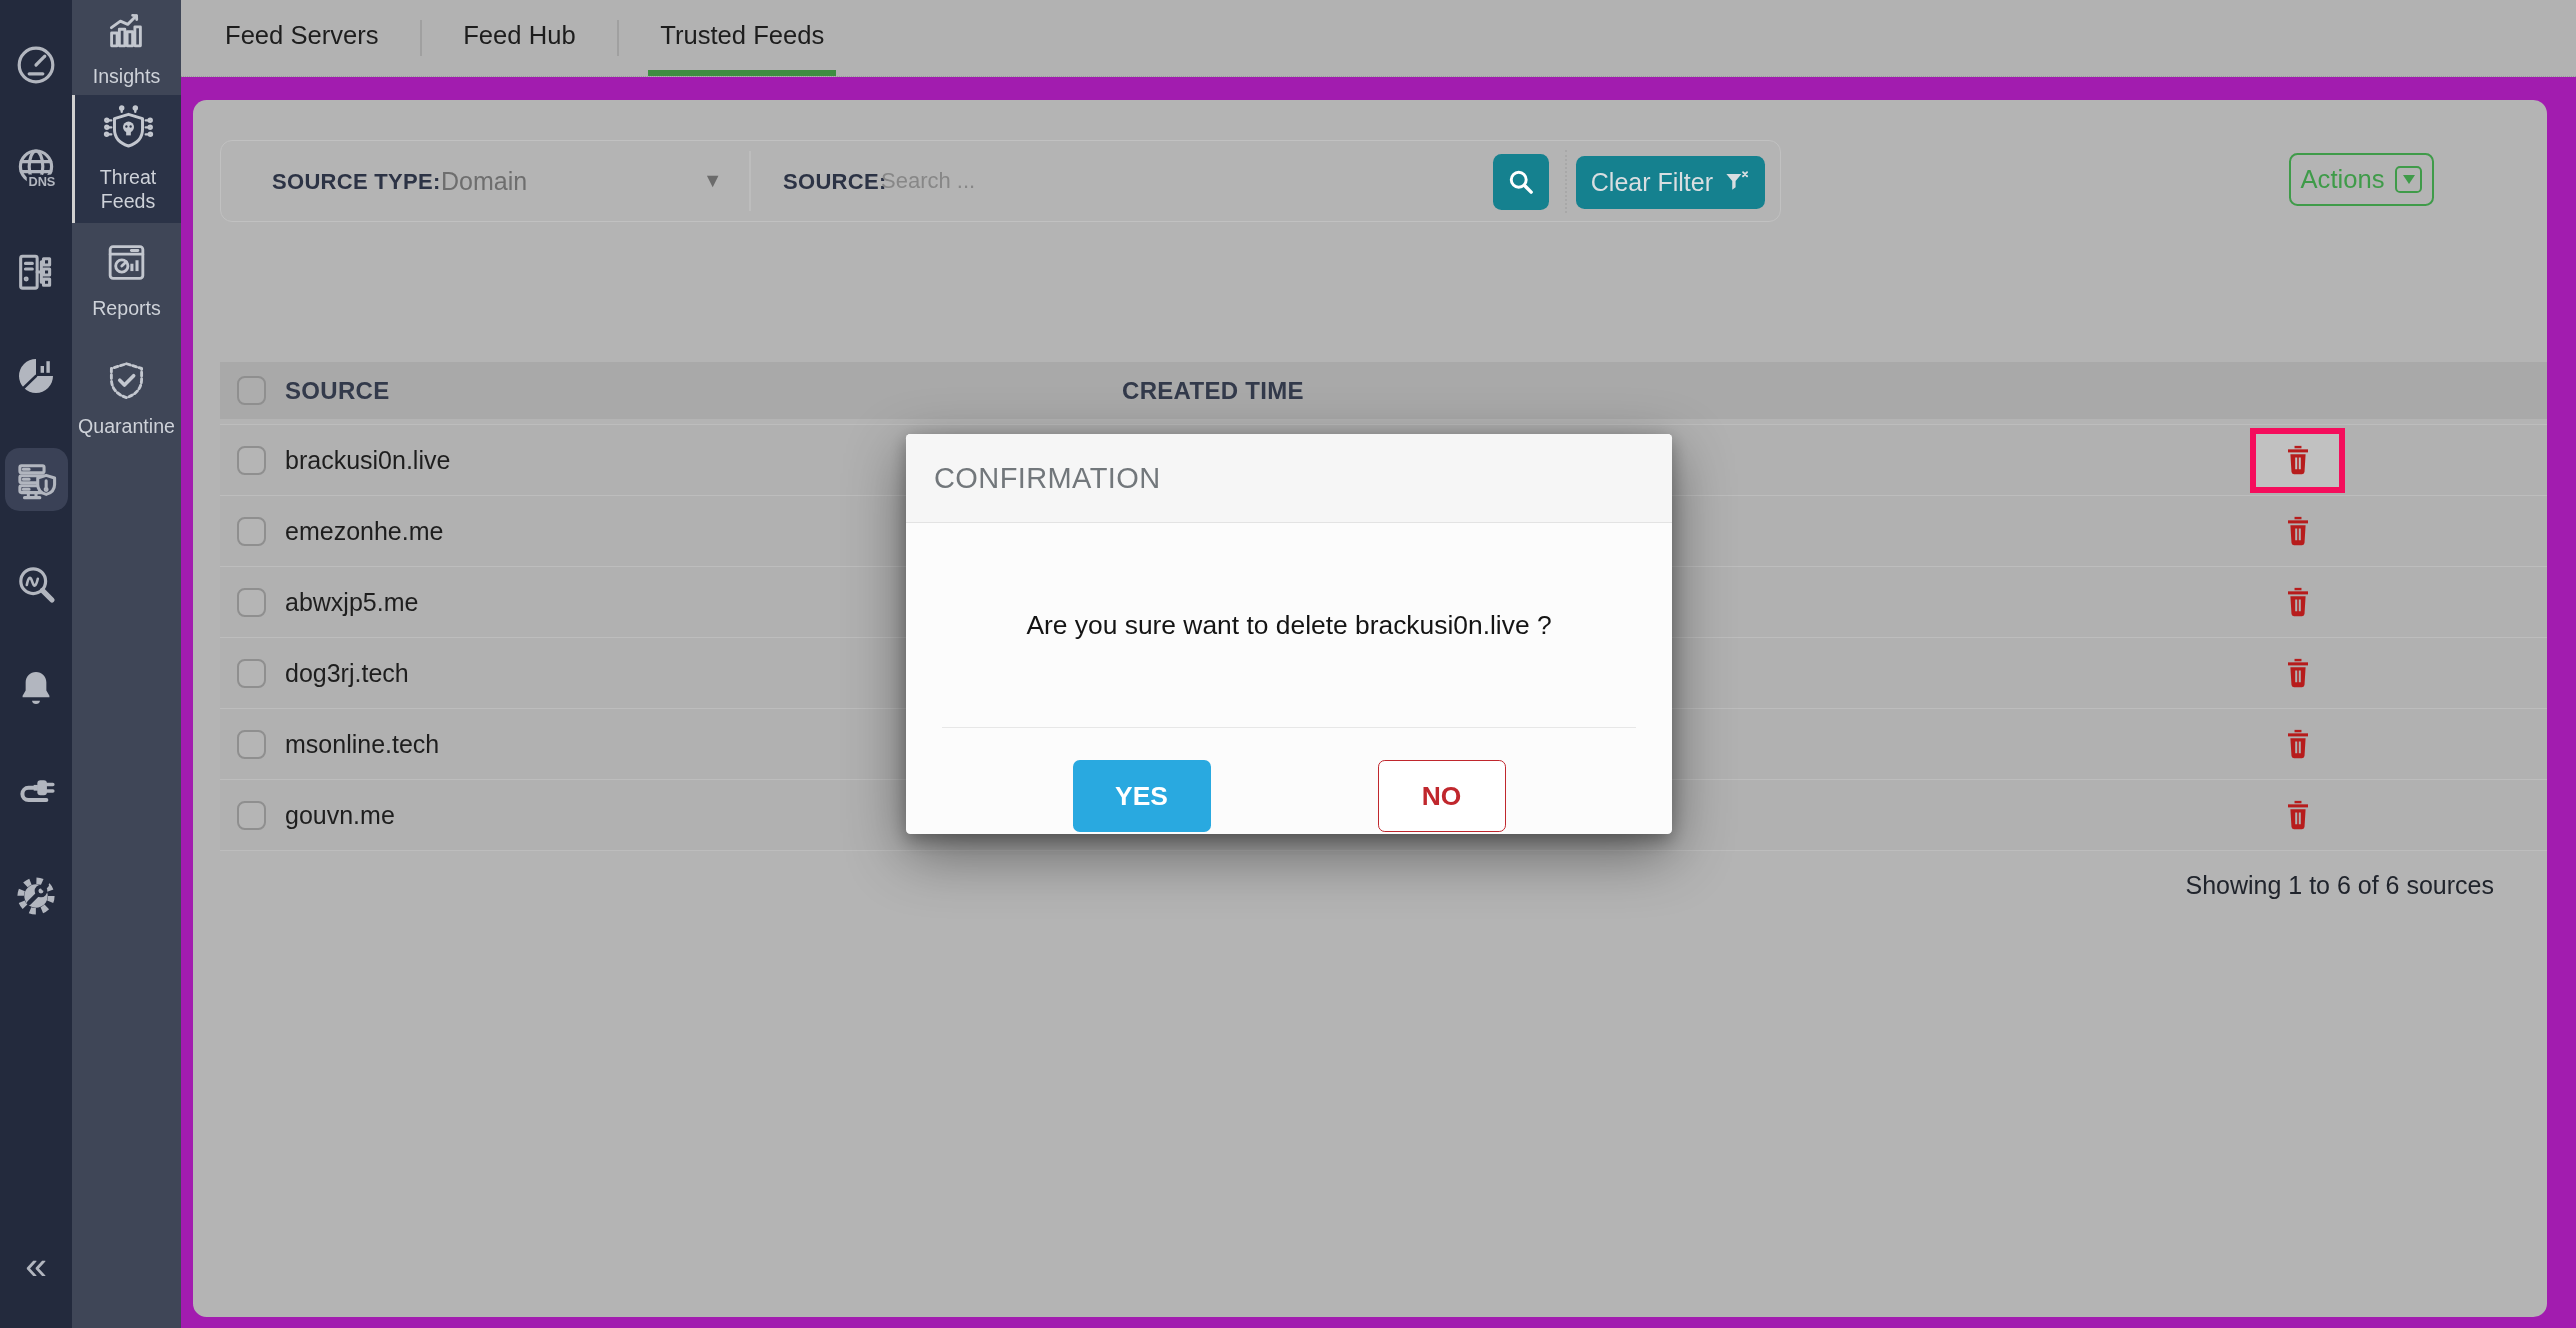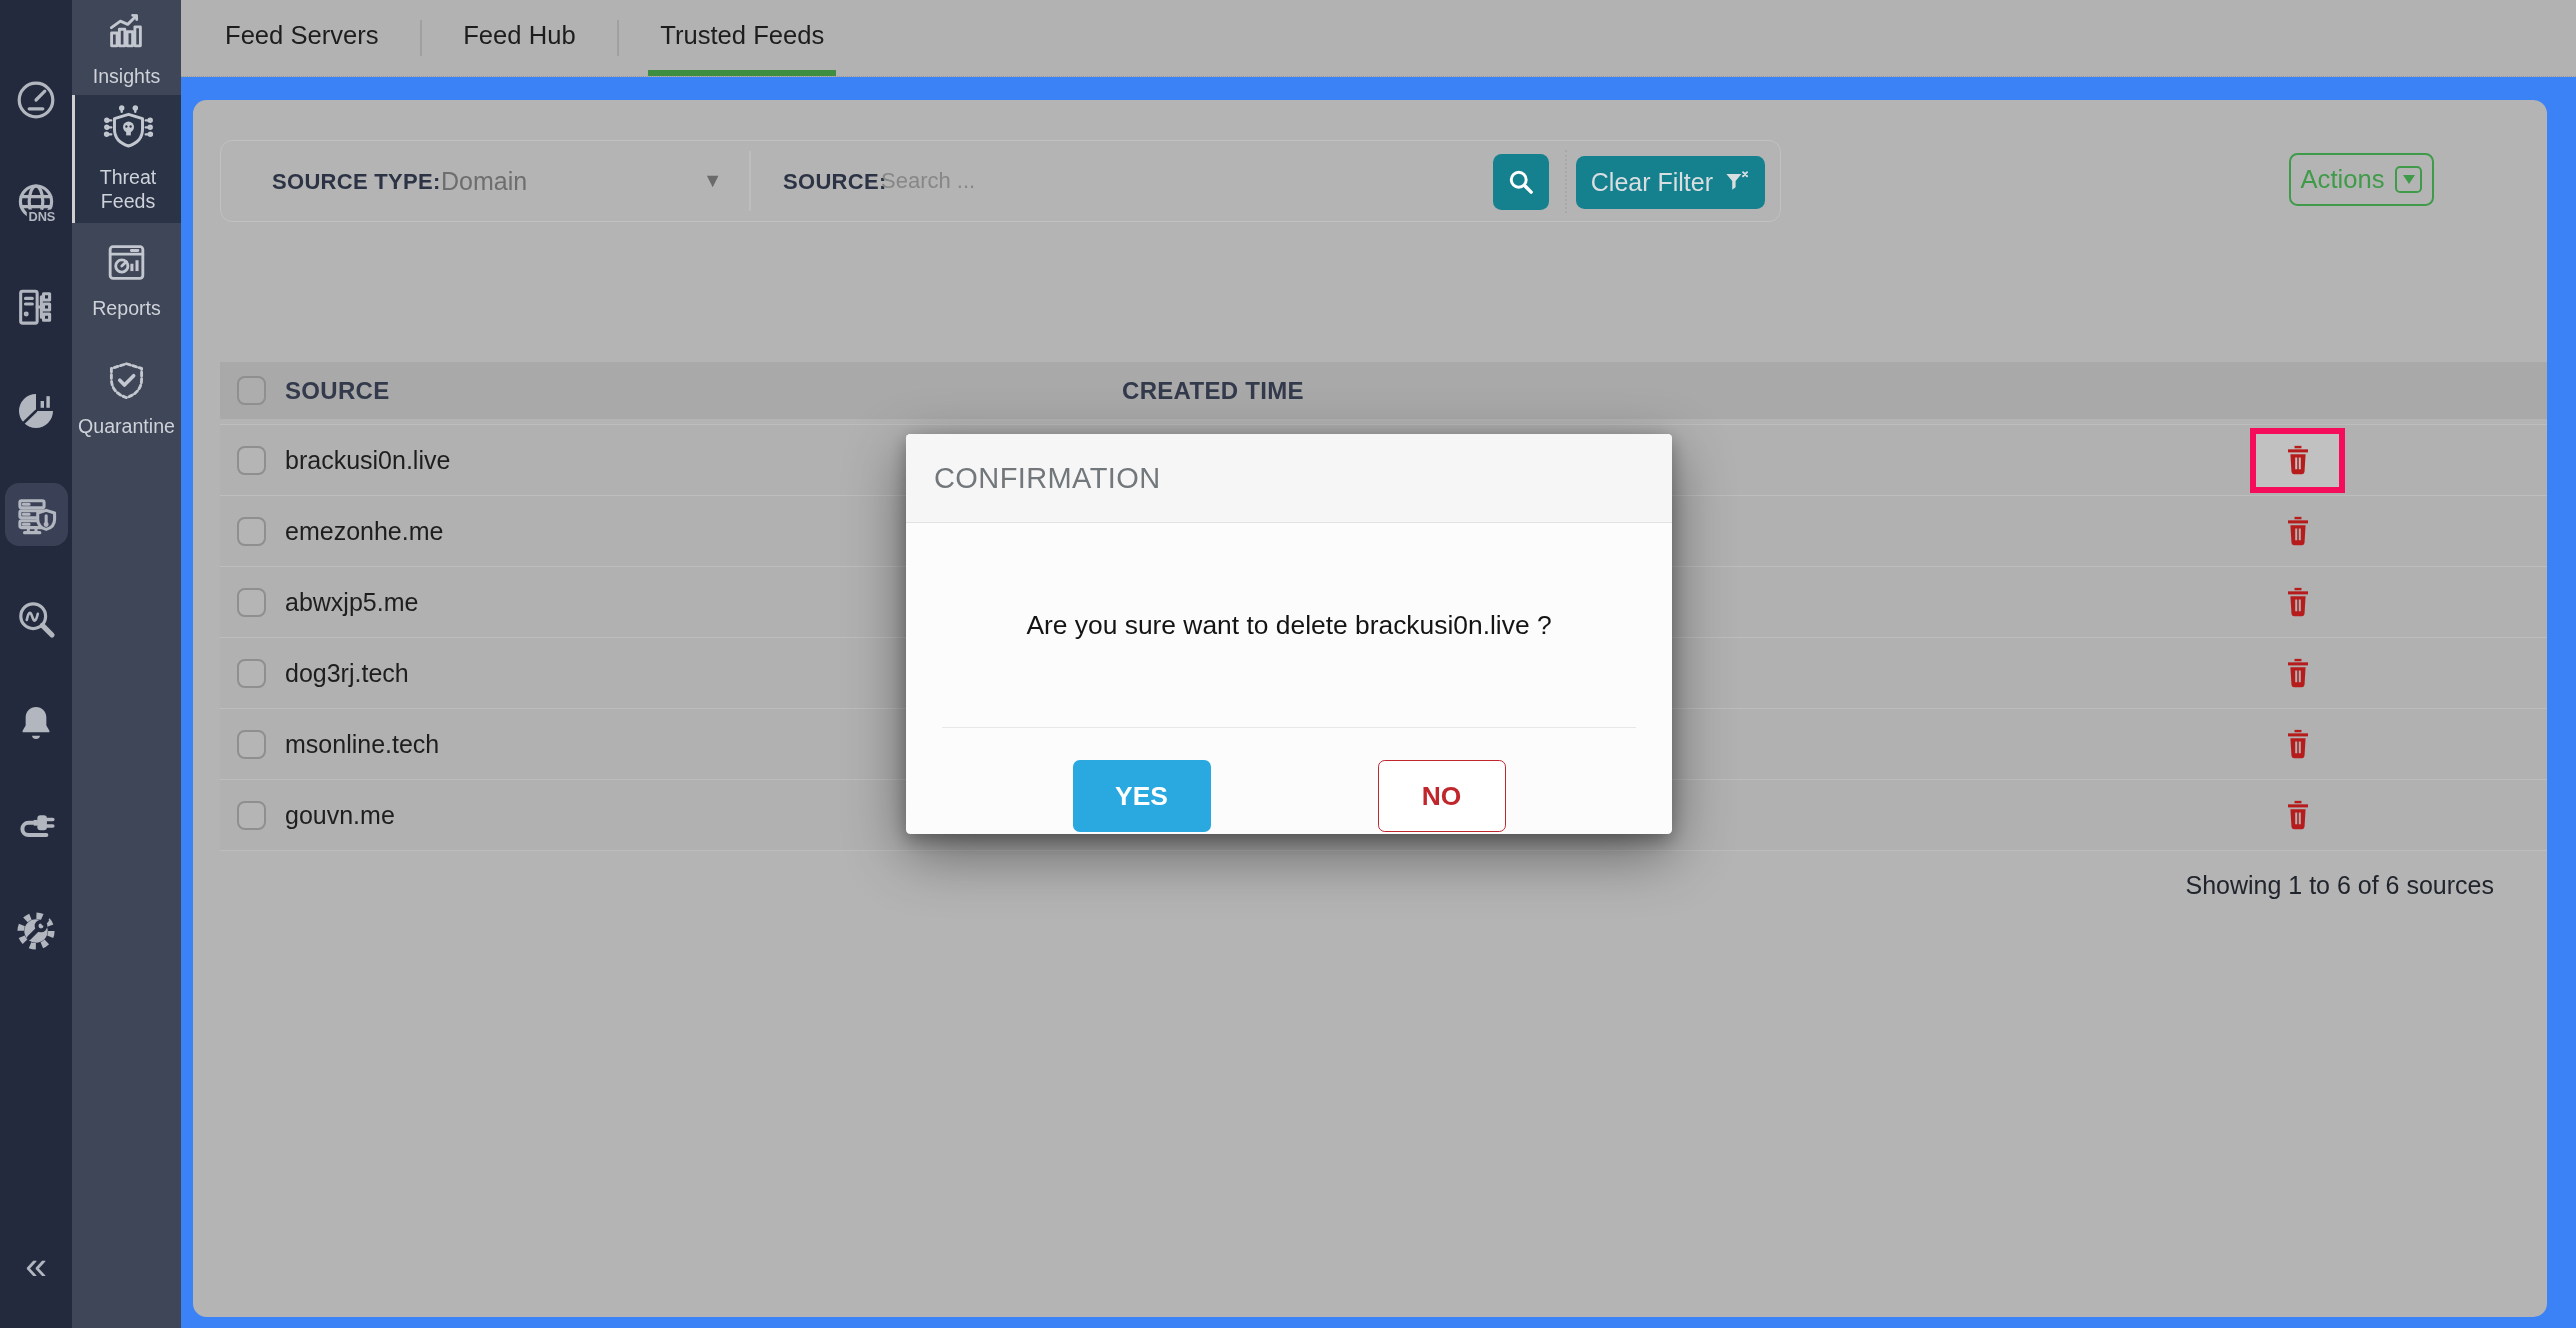--- a/index.html
+++ b/index.html
@@ -2,42 +2,42 @@
 <html style="font-size:13.6px"><head>
 <meta charset="utf-8">
 <style>
   * { box-sizing: border-box; margin: 0; padding: 0; }
   html,body { width:2576px; height:1329px; overflow:hidden;
     font-family:"Liberation Sans","DejaVu Sans",sans-serif; }
   .app { display:flex; width:2576px; height:1329px; background:#aeaeae; }
 
   
   .rail { width:72px; background:#232a3d; position:relative; flex:none;
-    display:flex; flex-direction:column; align-items:center; padding-top:66px; }
+    display:flex; flex-direction:column; align-items:center; padding-top:31px; }
   .rail-btn { width:72px; height:65px; display:flex; align-items:center; justify-content:center;
     margin-bottom:39px; cursor:pointer; flex:none; }
   .rail-active-bg { width:63px; height:63px; background:#3a4156; border-radius:14.5px;
     display:flex; align-items:center; justify-content:center; }
   .rail svg { stroke:#b2b6bf; fill:none; stroke-width:1.6; stroke-linecap:round; stroke-linejoin:round; }
   .collapse { position:absolute; bottom:44px; left:0; width:72px; text-align:center;
     font-size:39px; color:#b2b6bf; cursor:pointer; line-height:1; }
 
   
   .subnav { width:109px; background:#3f4657; flex:none; display:flex; flex-direction:column; }
   .nav-item { display:flex; flex-direction:column; align-items:center; justify-content:center;
     gap:10.2px; color:#ced2d9; font-size:19.6px; text-align:center; cursor:pointer; line-height:1.2; }
   .nav-item svg { stroke:#c3c7cf; fill:none; stroke-width:1.4; stroke-linecap:round; stroke-linejoin:round; }
   .ni-insights { height:95px; background:#3f4657; }
   .ni-threat  { height:128px; background:#2b3347; border-left:3.4px solid #cfcfcf; }
   .ni-threat .nav-label { width:78px; }
   .ni-reports { height:112px; }
   .ni-quarantine { height:124px; }
 
   
-  .main { flex:1; display:flex; flex-direction:column; background:#3b82f6; min-width:0; }
+  .main { flex:1; display:flex; flex-direction:column; background:#a21caf; min-width:0; }
   .tabbar { height:77px; flex:none; background:#b2b2b2; border-bottom:1.7px dotted #9a9a9a;
     display:flex; align-items:stretch; padding-left:32px; }
   .tab { display:flex; align-items:center; padding:0 12px; font-size:25.6px; font-weight:500;
     color:#1d1d1d; border-bottom:6px solid transparent; cursor:pointer; }
   .tab.active { border-bottom-color:#3e8e41; }
   .tab-sep { width:2.6px; background:#a0a0a0; margin:20.4px 29px; }
 
   .content { flex:1; padding:23px 29px 12px 12px; position:relative; }
   .card { position:relative; width:100%; height:100%; background:#b4b4b4; border-radius:13.6px; }
 

